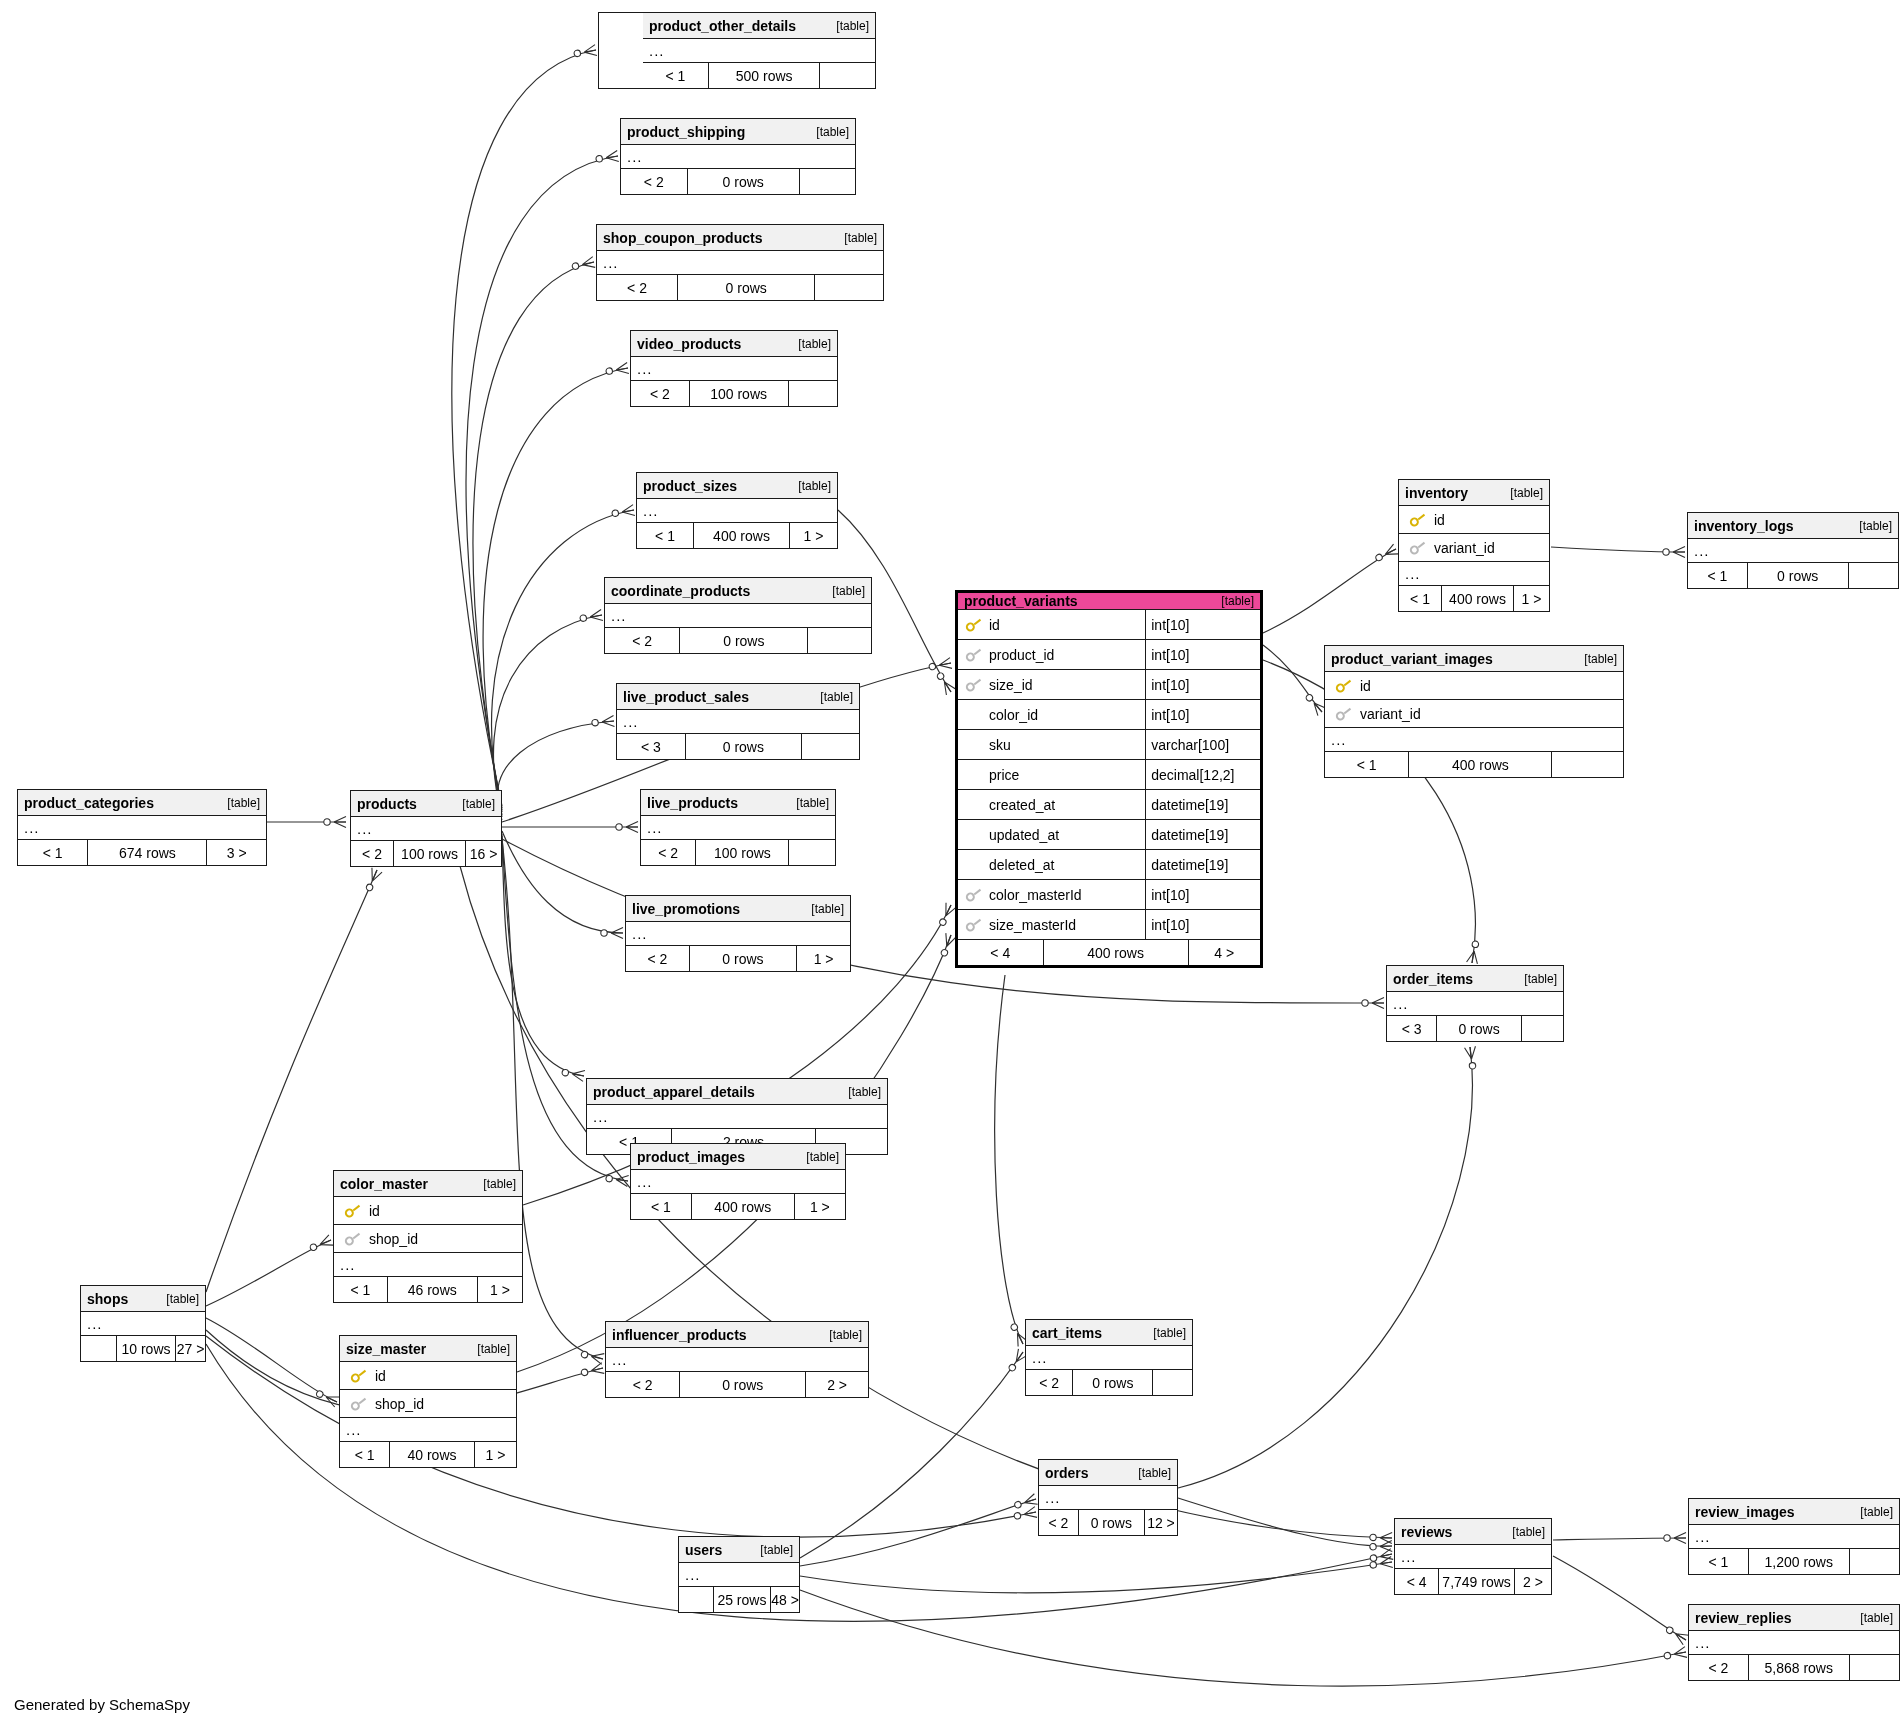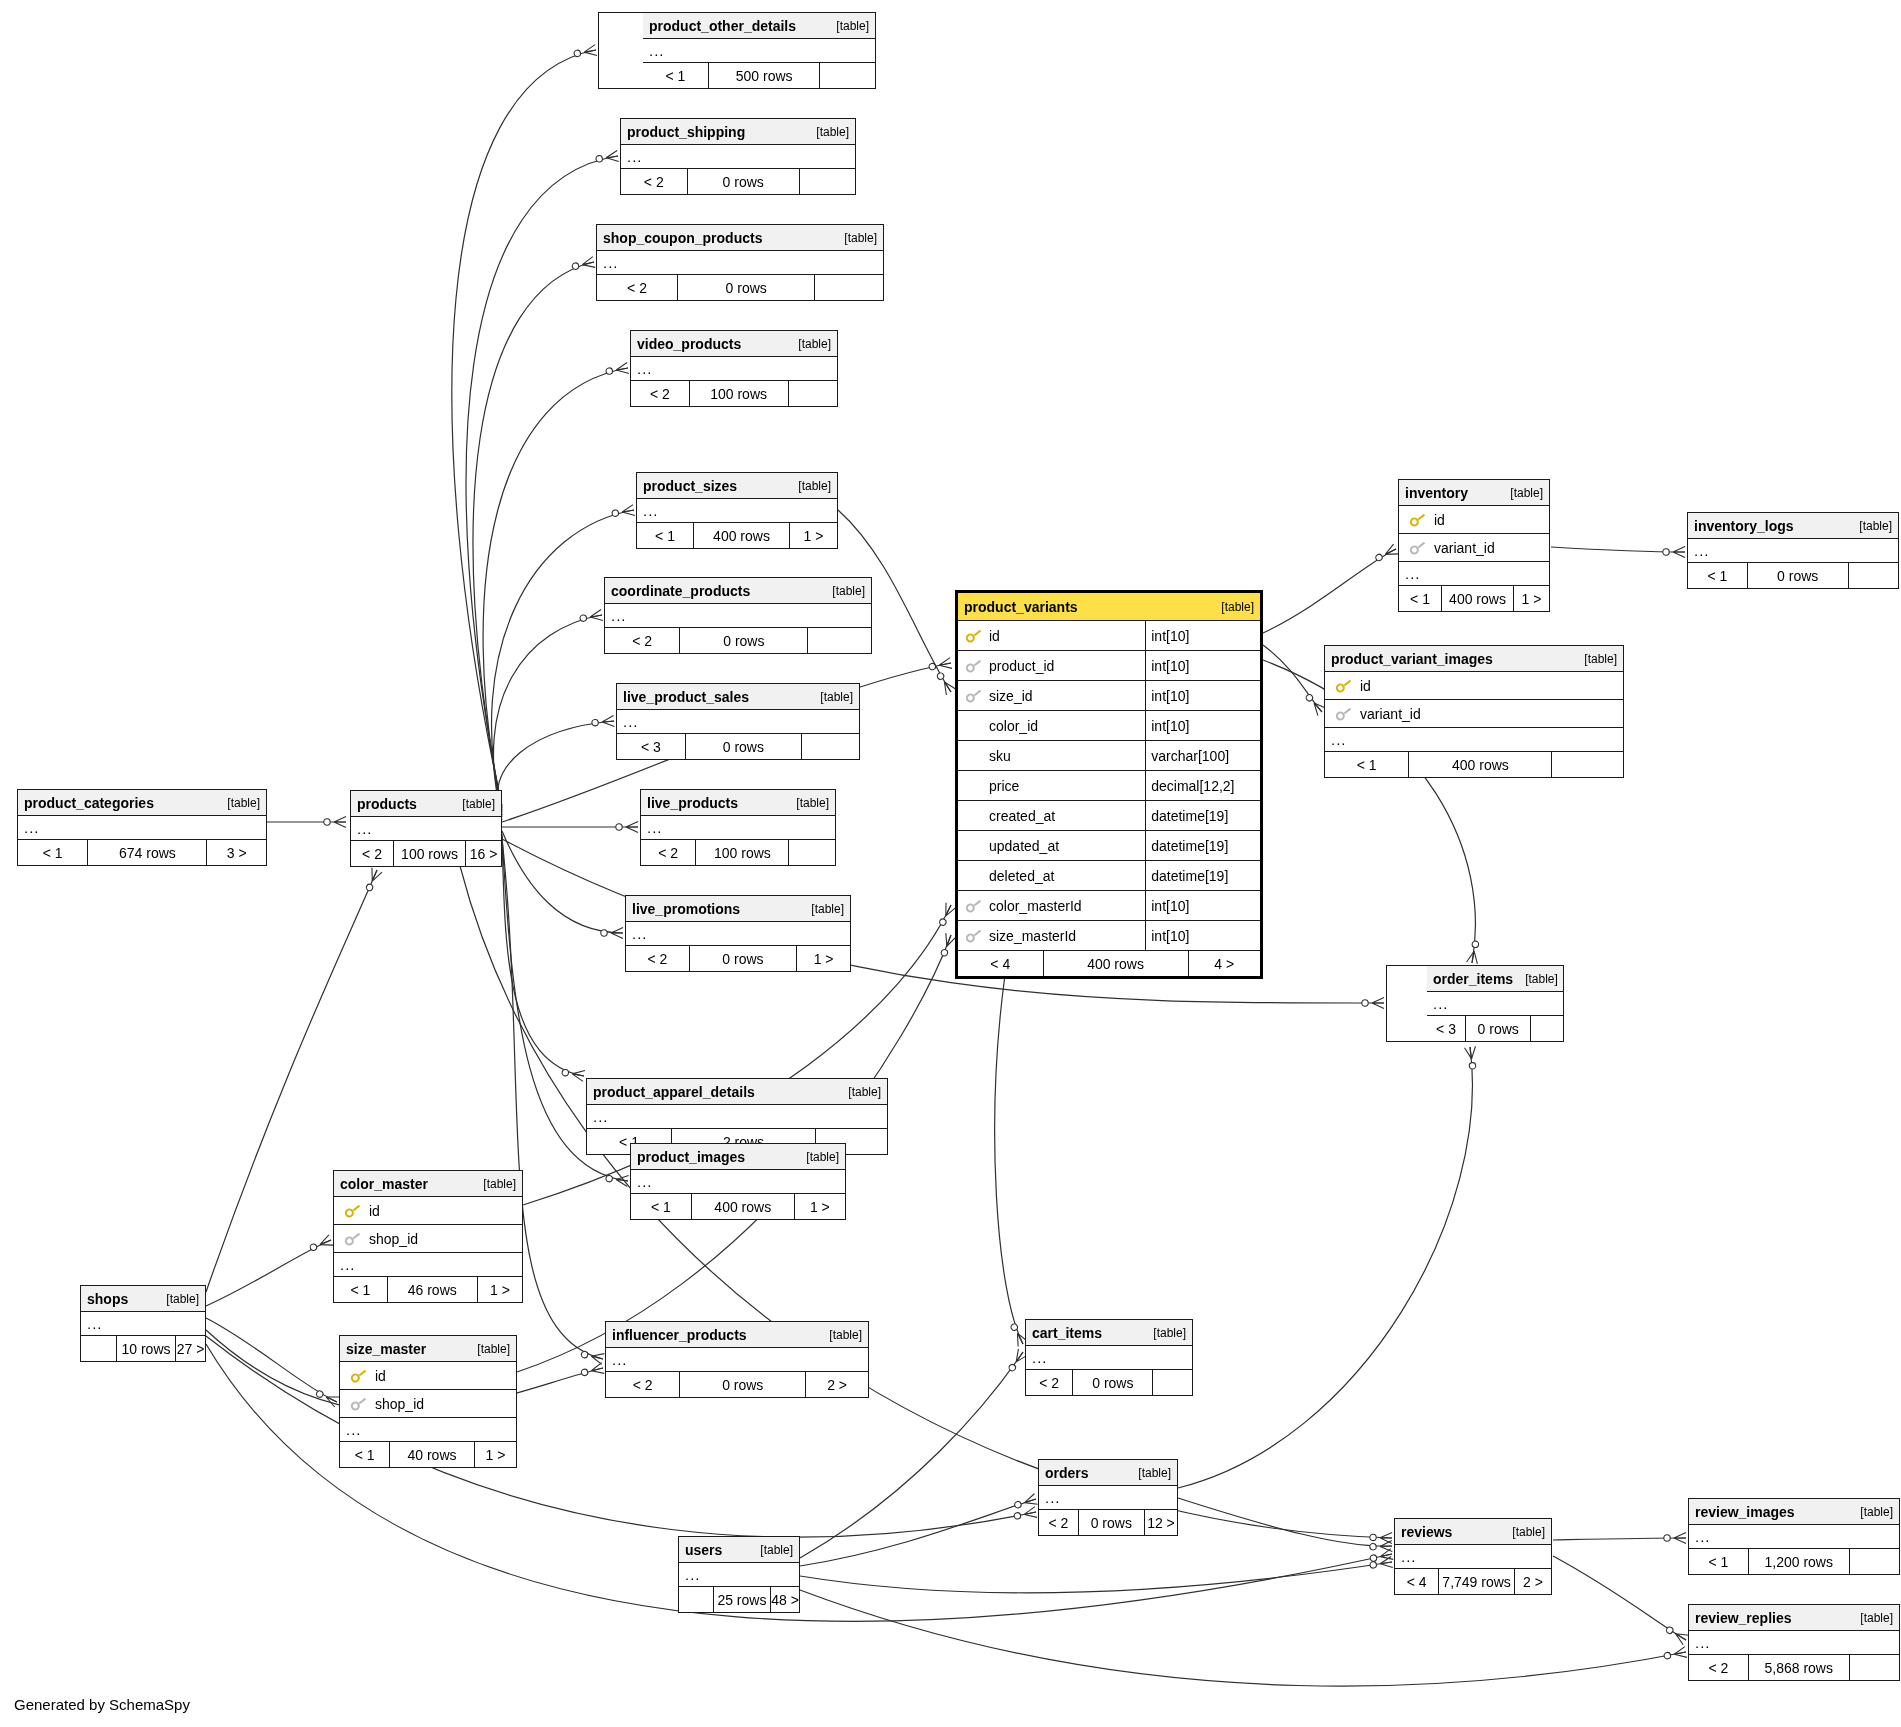--- a/index.html
+++ b/index.html
@@ -8,21 +8,21 @@
   html,body{margin:0;padding:0;background:#fff;}
   body{font-family:"Liberation Sans","DejaVu Sans",sans-serif;color:#000;}
   #canvas{position:relative;width:1901px;height:1727px;background:#fff;overflow:hidden;}
   #edges{position:absolute;left:0;top:0;}
   #edges path.edge{fill:none;stroke:var(--edge);stroke-width:1.2px;}
   .tbl{position:absolute;box-sizing:border-box;background:#fff;border:1px solid var(--border);font-size:14px;}
   .tbl *{box-sizing:border-box;}
   .tbl.emph{border:3px solid #000;}
   .tbl-header{display:flex;justify-content:space-between;align-items:center;height:26px;padding:0 6px;
     background:var(--header-bg);border-bottom:1px solid var(--border);}
-  .emph .tbl-header{height:28px;background:#fde047;}
+  .emph .tbl-header{height:17px;background:#ec4899;}
   .tbl-name{font-weight:bold;font-size:14px;white-space:nowrap;}
   .tbl-badge{font-size:12px;margin-left:12px;white-space:nowrap;}
   .row-e{height:24px;display:flex;align-items:center;padding:0 6px;border-bottom:1px solid var(--border);font-size:15px;letter-spacing:1px;}
   .row-k{height:28px;display:flex;align-items:center;gap:8px;padding:0 10px;border-bottom:1px solid var(--border);}
   .vrow{height:30px;display:flex;border-bottom:1px solid var(--border);}
   .vname{width:62%;display:flex;align-items:center;gap:7px;padding:0 4px 0 7px;overflow:hidden;white-space:nowrap;}
   .vtype{flex:1;border-left:1px solid var(--border);display:flex;align-items:center;padding:0 5px;white-space:nowrap;}
   .tfoot{height:25px;display:flex;}
   .fc{display:flex;align-items:center;justify-content:center;border-left:1px solid var(--border);white-space:nowrap;padding:0 3px;}
   .fc:first-child{border-left:none;}
@@ -380,21 +380,21 @@
           </span>
           <span>variant_id</span>
         </div>
         <div class="row-e">...</div>
         <div class="tfoot">
           <div class="fc fc0">&lt; 1</div>
           <div class="fc fc1">400 rows</div>
           <div class="fc fc2"></div>
         </div>
       </div>
-      <div class="tbl" style="left: 1386px; top: 965px; width: 178px; padding-left: 40px;">
+      <div class="tbl" style="left: 1386px; top: 965px; width: 178px;">
         <div class="tbl-header">
           <span class="tbl-name">order_items</span>
           <span class="tbl-badge">[table]</span>
         </div>
         <div class="row-e">...</div>
         <div class="tfoot">
           <div class="fc fc0">&lt; 3</div>
           <div class="fc fc1">0 rows</div>
           <div class="fc fc2"></div>
         </div>

